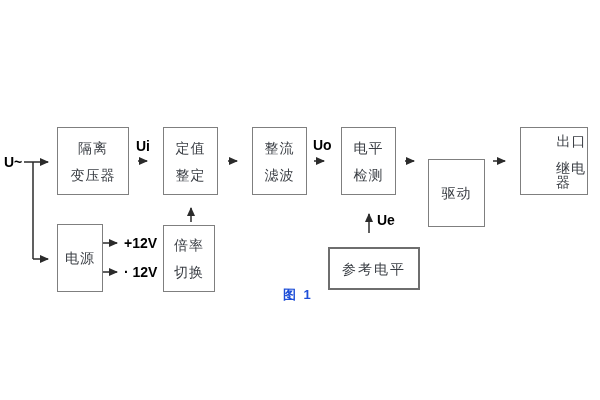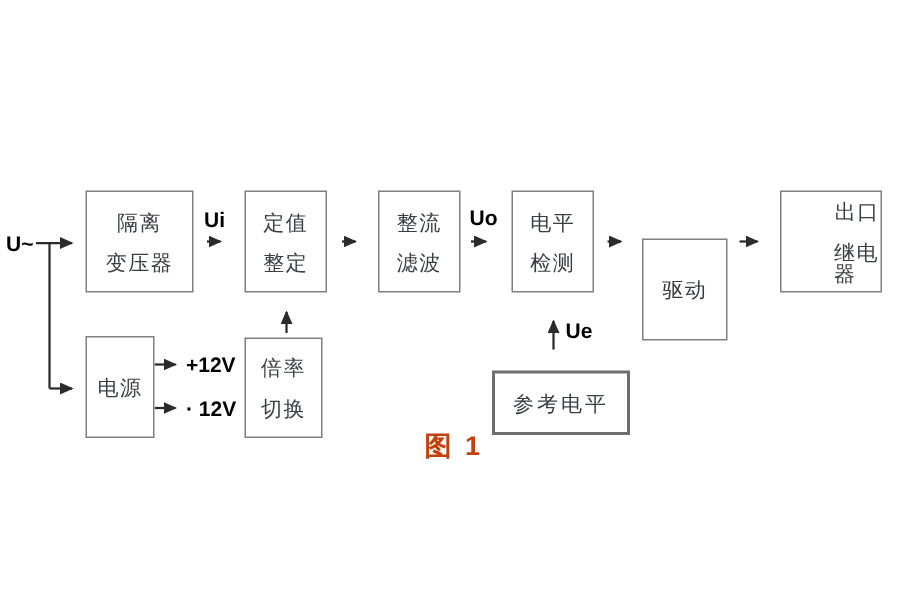--- a/index.html
+++ b/index.html
@@ -39,21 +39,21 @@
     line-height:1;white-space:nowrap;
   }
   #lbl-input{left:4px;top:155px;}
   #lbl-ui{left:136px;top:139px;}
   #lbl-uo{left:313px;top:138px;}
   #lbl-ue{left:377px;top:213px;}
   #lbl-p12{left:124px;top:236px;}
   #lbl-n12{left:124px;top:265px;}
   .caption{
     position:absolute;left:283px;top:288px;
-    font-size:18px;font-weight:600;color:#c2410c;
+    font-size:13px;font-weight:600;color:#1d4ed8;
     letter-spacing:2px;line-height:1;
   }
 </style>
 </head>
 <body>
 
 <div class="stage">
 
   <svg class="wires" viewBox="0 0 600 400" xmlns="http://www.w3.org/2000/svg">
     <defs>

